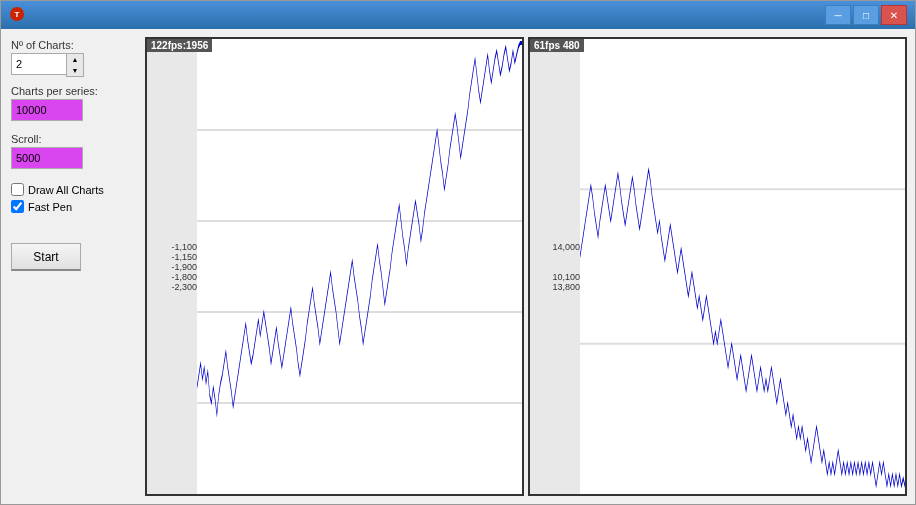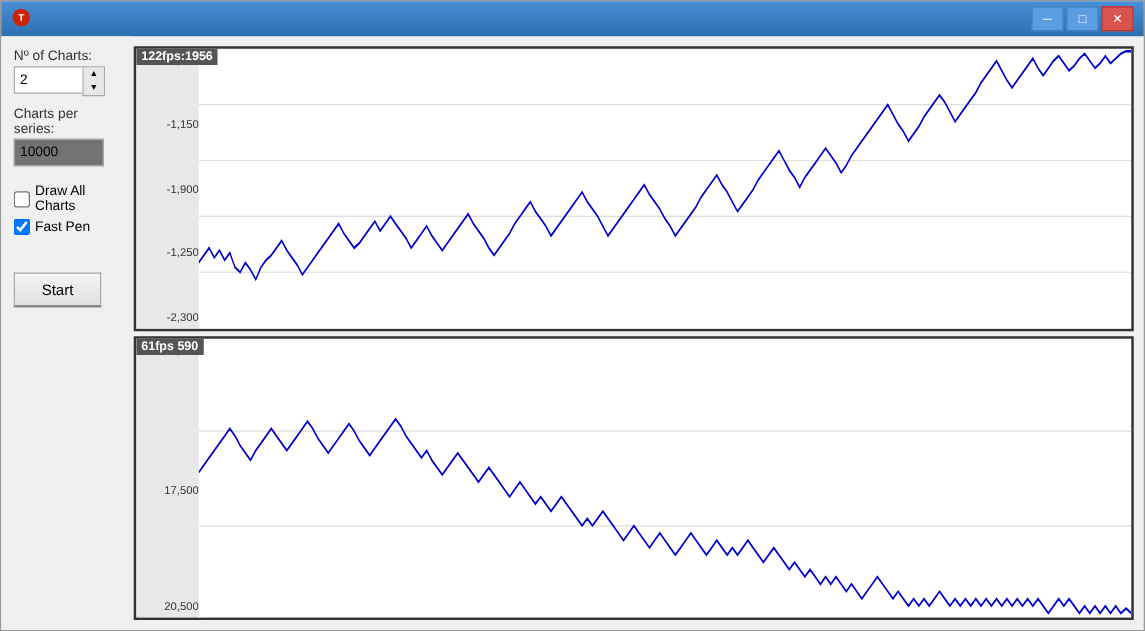--- a/index.html
+++ b/index.html
@@ -60,21 +60,21 @@
     }
     .title-bar-btn.close-btn { background: #d9534f; border-color: #b93330; }
 
     .content {
       display: flex;
       flex: 1;
       overflow: hidden;
     }
 
     .sidebar {
-      width: 106px;
+      width: 144px;
       padding: 10px;
       display: flex;
       flex-direction: column;
       gap: 8px;
       background: #f0f0f0;
     }
 
     .label {
       font-size: 11px;
       color: #333;
@@ -115,21 +115,21 @@
       font-size: 7px;
       padding: 0;
     }
 
     .plain-input {
       width: 72px;
       height: 22px;
       border: 1px solid #aaa;
       padding: 0 4px;
       font-size: 11px;
-      background: #737373;
+      background: #d946ef;
       outline: none;
     }
 
     .checkbox-row {
       display: flex;
       align-items: center;
       gap: 4px;
       font-size: 11px;
     }
 
@@ -146,21 +146,21 @@
       border: 1px solid #aaa;
       border-bottom: 2px solid #888;
       font-size: 12px;
       cursor: pointer;
       margin-top: 22px;
     }
 
     .charts-area {
       flex: 1;
       display: flex;
-      flex-direction: column;
+      flex-direction: row;
       gap: 4px;
       padding: 8px 8px 8px 0;
     }
 
     .chart-container {
       flex: 1;
       border: 2px solid #333;
       background: #e8e8e8;
       position: relative;
       overflow: hidden;
@@ -189,21 +189,21 @@
 
     .chart-y-axis {
       position: absolute;
       top: 0;
       left: 0;
       width: 52px;
       bottom: 0;
       background: #e8e8e8;
       display: flex;
       flex-direction: column;
-      justify-content: space-between;
+      justify-content: center;
       padding: 4px 2px;
       align-items: flex-end;
     }
 
     .y-label {
       font-size: 9px;
       color: #333;
     }
 
     svg.chart-svg {
@@ -252,20 +252,24 @@
             <button class="spin-btn">▼</button>
           </div>
         </div>
       </div>
 
       <div>
         <div class="label">Charts per series:</div>
         <input type="text" class="plain-input" value="10000" style="">
       </div>
 
+      <div class="divider-section">
+        <div class="label">Scroll:</div>
+        <input type="text" class="plain-input" value="5000" style="">
+      </div>
 
       <div style="margin-top: 6px;">
         <label class="checkbox-row">
           <input type="checkbox" style="">
           <span>Draw All Charts</span>
         </label>
         <label class="checkbox-row" style="margin-top: 4px;">
           <input type="checkbox" checked="" style="">
           <span>Fast Pen</span>
         </label>
@@ -275,42 +279,42 @@
     </div>
 
     <div class="charts-area">
 
       <div class="chart-container">
         <div class="chart-fps-badge">122fps:1956</div>
         <div class="chart-y-axis">
           <span class="y-label">-1,100</span>
           <span class="y-label">-1,150</span>
           <span class="y-label">-1,900</span>
-          <span class="y-label">-1,250</span>
+          <span class="y-label">-1,800</span>
           <span class="y-label">-2,300</span>
         </div>
         <div class="chart-inner">
           <svg class="chart-svg" viewBox="0 0 720 115" preserveAspectRatio="none">
 
             <line x1="0" y1="23" x2="720" y2="23" stroke="#ddd" stroke-width="0.5"></line>
             <line x1="0" y1="46" x2="720" y2="46" stroke="#ddd" stroke-width="0.5"></line>
             <line x1="0" y1="69" x2="720" y2="69" stroke="#ddd" stroke-width="0.5"></line>
             <line x1="0" y1="92" x2="720" y2="92" stroke="#ddd" stroke-width="0.5"></line>
 
             <polyline fill="none" stroke="#0000cc" stroke-width="1" points="0,88 4,85 8,82 12,86 16,83 20,87 24,84 28,90 32,92 36,88 40,91 44,95 48,90 52,87 56,85 60,82 64,79 68,83 72,86 76,89 80,93 84,90 88,87 92,84 96,81 100,78 104,75 108,72 112,76 116,79 120,82 124,80 128,77 132,74 136,71 140,75 144,72 148,69 152,72 156,75 160,78 164,82 168,79 172,76 176,73 180,77 184,80 188,83 192,80 196,77 200,74 204,71 208,68 212,72 216,75 220,78 224,82 228,85 232,82 236,79 240,76 244,72 248,69 252,66 256,63 260,67 264,70 268,73 272,77 276,74 280,71 284,68 288,65 292,62 296,59 300,63 304,66 308,69 312,73 316,77 320,74 324,71 328,68 332,65 336,62 340,59 344,56 348,60 352,63 356,66 360,70 364,73 368,77 372,74 376,71 380,68 384,65 388,61 392,58 396,55 400,52 404,56 408,59 412,63 416,67 420,64 424,61 428,58 432,54 436,51 440,48 444,45 448,42 452,46 456,50 460,53 464,57 468,53 472,50 476,47 480,44 484,41 488,44 492,47 496,51 500,48 504,44 508,41 512,38 516,35 520,32 524,29 528,26 532,23 536,27 540,31 544,34 548,38 552,35 556,32 560,28 564,25 568,22 572,19 576,22 580,26 584,30 588,27 592,24 596,21 600,18 604,14 608,11 612,8 616,5 620,9 624,13 628,16 632,13 636,10 640,7 644,4 648,8 652,11 656,8 660,5 664,3 668,6 672,9 676,7 680,4 684,2 688,5 692,8 696,6 700,3 704,6 708,4 712,2 716,1 720,1"></polyline>
           </svg>
         </div>
       </div>
 
       <div class="chart-container">
-        <div class="chart-fps-badge">61fps 590</div>
+        <div class="chart-fps-badge">61fps 480</div>
         <div class="chart-y-axis">
           <span class="y-label">14,000</span>
-          <span class="y-label" style="margin-top: 20px;">17,500</span>
-          <span class="y-label">20,500</span>
+          <span class="y-label" style="margin-top: 20px;">10,100</span>
+          <span class="y-label">13,800</span>
         </div>
         <div class="chart-inner">
           <svg class="chart-svg" viewBox="0 0 720 115" preserveAspectRatio="none">
 
             <line x1="0" y1="38" x2="720" y2="38" stroke="#ddd" stroke-width="0.5"></line>
             <line x1="0" y1="77" x2="720" y2="77" stroke="#ddd" stroke-width="0.5"></line>
 
             <polyline fill="none" stroke="#0000cc" stroke-width="1" points="0,55 4,52 8,49 12,46 16,43 20,40 24,37 28,40 32,44 36,47 40,50 44,46 48,43 52,40 56,37 60,40 64,43 68,46 72,43 76,40 80,37 84,34 88,37 92,41 96,44 100,47 104,44 108,41 112,38 116,35 120,38 124,42 128,45 132,48 136,45 140,42 144,39 148,36 152,33 156,36 160,40 164,43 168,46 172,49 176,46 180,50 184,53 188,56 192,53 196,50 200,47 204,50 208,53 212,56 216,59 220,56 224,53 228,56 232,59 236,62 240,65 244,62 248,59 252,62 256,65 260,68 264,65 268,68 272,71 276,68 280,65 284,68 288,71 292,74 296,77 300,74 304,77 308,74 312,71 316,74 320,77 324,80 328,83 332,80 336,77 340,80 344,83 348,86 352,83 356,80 360,83 364,86 368,89 372,86 376,83 380,80 384,83 388,86 392,89 396,86 400,83 404,86 408,89 412,86 416,89 420,86 424,83 428,86 432,89 436,92 440,89 444,86 448,89 452,92 456,95 460,92 464,95 468,98 472,95 476,98 480,101 484,98 488,101 492,98 496,101 500,104 504,101 508,104 512,107 516,104 520,101 524,98 528,101 532,104 536,107 540,104 544,107 548,110 552,107 556,110 560,107 564,110 568,107 572,104 576,107 580,110 584,107 588,110 592,107 596,110 600,107 604,110 608,107 612,110 616,107 620,110 624,107 628,110 632,107 636,110 640,107 644,110 648,107 652,110 656,113 660,110 664,107 668,110 672,107 676,110 680,113 684,110 688,113 692,110 696,113 700,110 704,113 708,110 712,113 716,111 720,113"></polyline>
           </svg>
         </div>

